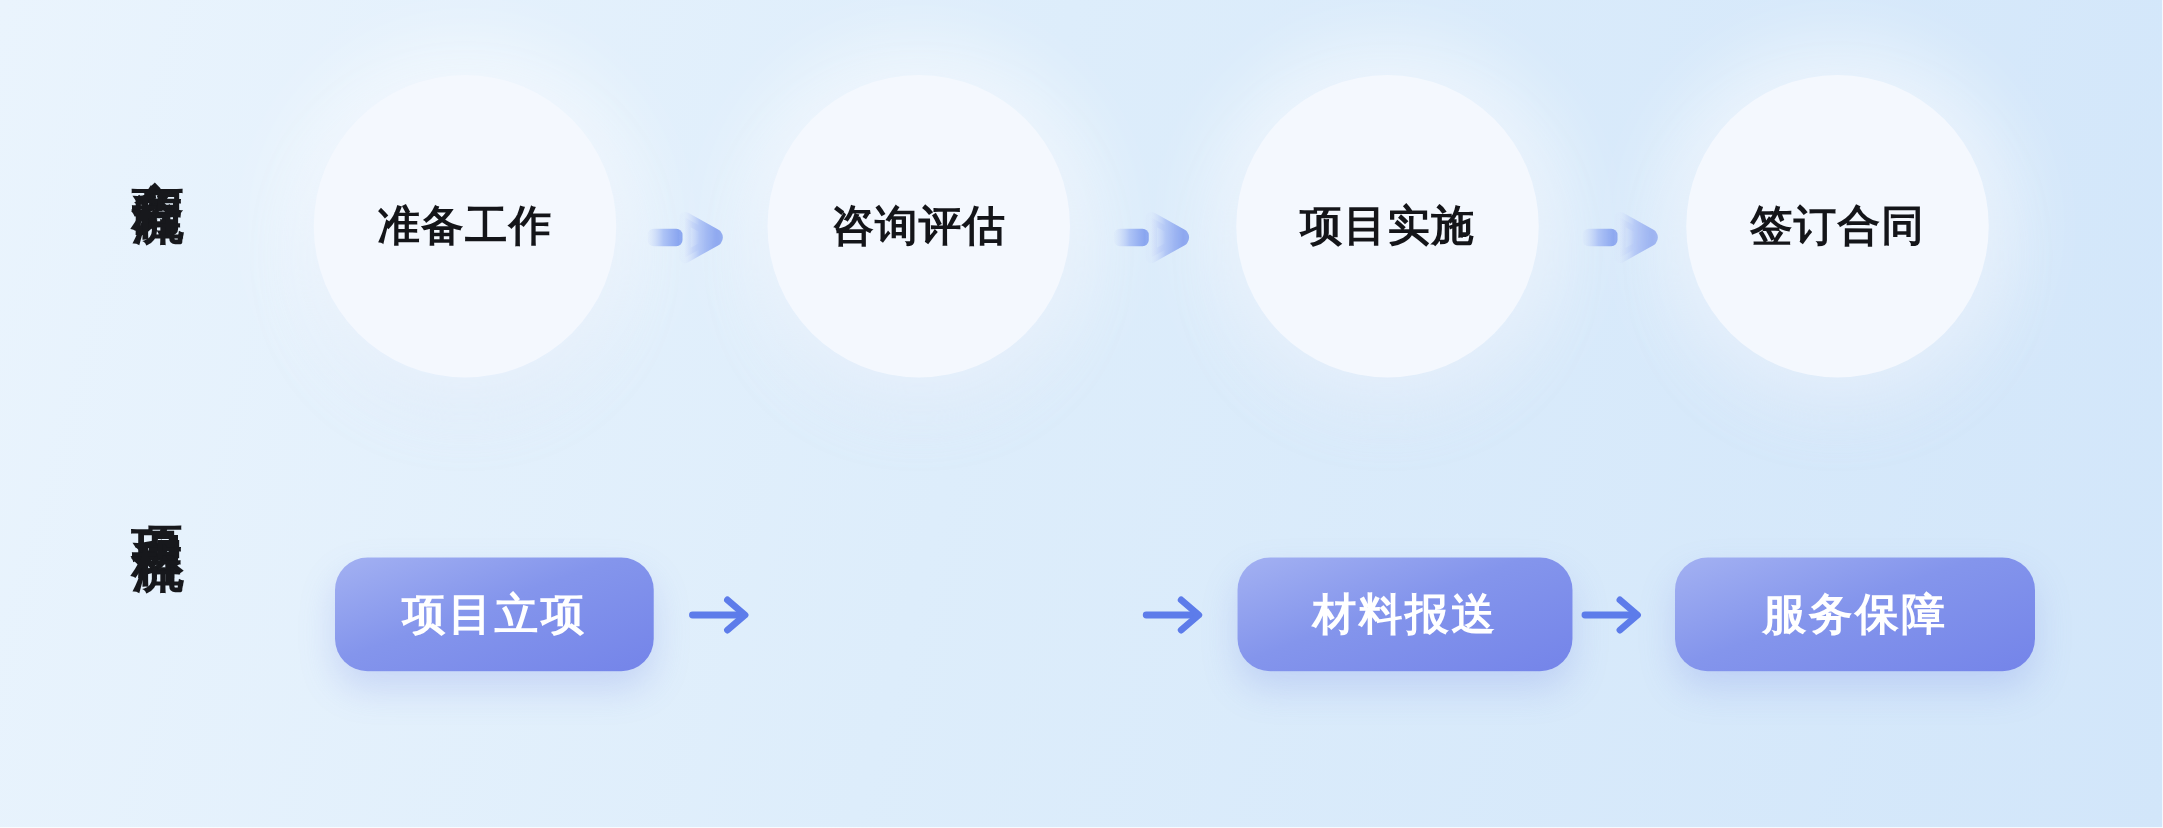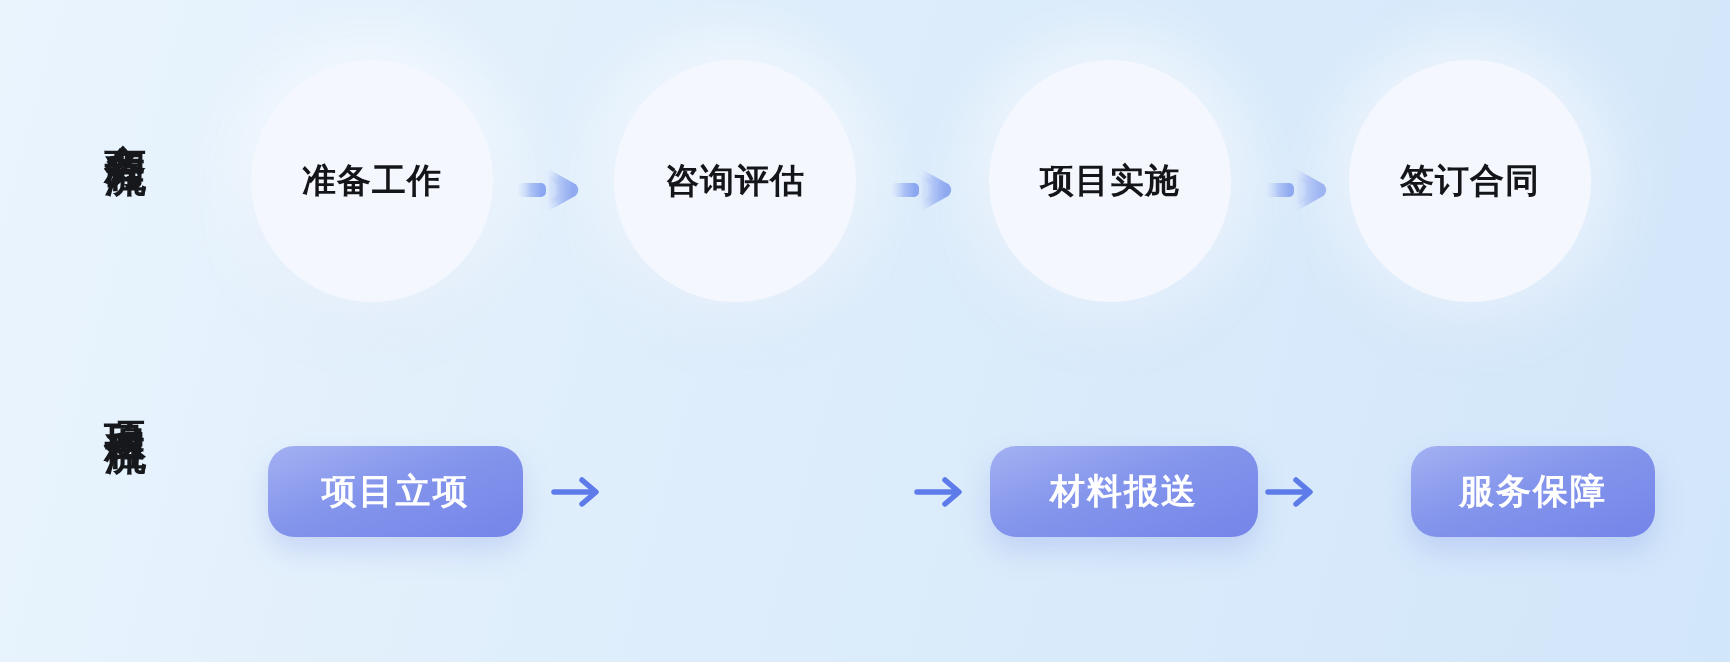--- a/index.html
+++ b/index.html
@@ -155,17 +155,17 @@
 
   <div class="pill-button" style="left:990px; width:268px">
     <span class="pill-label">材料报送</span>
   </div>
 
   <svg class="line-arrow" style="left:1263px" viewBox="0 0 58 38">
     <line x1="5" y1="19" x2="45" y2="19" stroke="#5d7cea" stroke-width="5.5" stroke-linecap="round"></line>
     <polyline points="33,7 47,19 33,31" fill="none" stroke="#5d7cea" stroke-width="5.5" stroke-linejoin="round" stroke-linecap="round"></polyline>
   </svg>
 
-  <div class="pill-button" style="left:1411px; width:244px">
+  <div class="pill-button" style="left:1340px; width:288px">
     <span class="pill-label">服务保障</span>
   </div>
 
 </div>
 
 </body></html>

